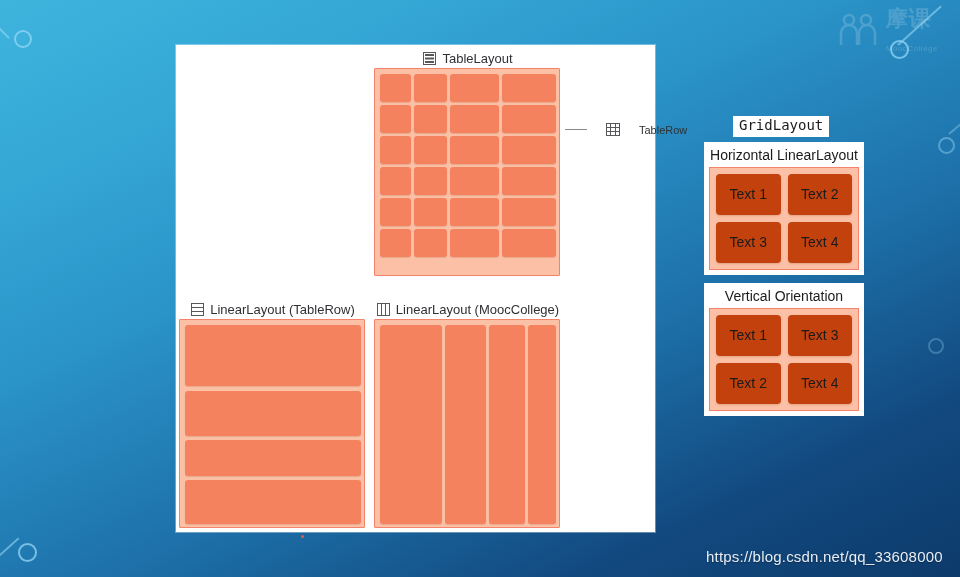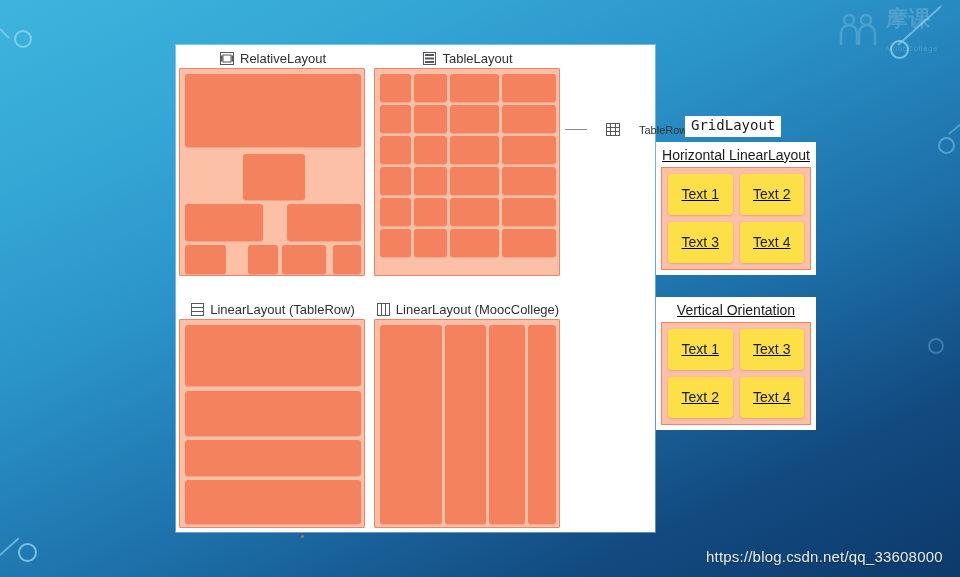--- a/index.html
+++ b/index.html
@@ -135,24 +135,23 @@
   }
   #tablerow-leader {
     width: 22px;
     height: 1px;
     background: #8a8a8a;
   }
 
   
   #gridlayout-area {
     position: absolute;
-    left: 656px;
+    left: 704px;
     top: 116px;
     width: 160px;
-    text-decoration: underline;
   }
 
   #gridlayout-title {
     display: inline-block;
     background: #ffffff;
     color: #1b1b1b;
     font-family: "DejaVu Sans Mono", "Liberation Mono", monospace;
     font-size: 14px;
     padding: 1px 6px 2px 6px;
     margin-left: 29px;
@@ -176,21 +175,21 @@
   .grid-inner {
     background: #fbc0a5;
     border: 1px solid #f4836b;
     box-sizing: border-box;
     padding: 6px;
     display: grid;
     grid-template-columns: 1fr 1fr;
     gap: 7px;
   }
   .grid-cell {
-    background: #fde047;
+    background: #c2410c;
     border-radius: 4px;
     height: 41px;
     display: flex;
     align-items: center;
     justify-content: center;
     color: #1b1b1b;
     font-size: 14px;
     box-shadow: 0 1px 2px rgba(150,60,35,.22);
   }
 
@@ -231,41 +230,20 @@
       <path d="M21 32 V20 a8 8 0 0 1 16 0 V32" fill="none" stroke="#ffffff" stroke-width="2.5"></path>
     </svg>
     <div>
       <span class="wm-text">摩课</span>
       <span class="wm-sub">MoocCollege</span>
     </div>
   </div>
 
   <div id="diagram-panel">
 
-    <div class="layout-block" style="left:2px; top:3px; width:190px;">
-      <div class="layout-title">
-        <svg class="icon-box" width="14" height="13" viewBox="0 0 14 13">
-          <rect x="0.5" y="0.5" width="13" height="12" fill="#ffffff" stroke="#56585c"></rect>
-          <rect x="3" y="3" width="8" height="7" fill="none" stroke="#56585c"></rect>
-          <rect x="0.5" y="3.5" width="2" height="6" fill="#56585c"></rect>
-          <rect x="11.5" y="3.5" width="2" height="6" fill="#56585c"></rect>
-        </svg>
-        <span>RelativeLayout</span>
-      </div>
-      <div class="container-box" style="width:186px; height:208px; margin-left:1px;">
-        <div class="cell" style="left:5px;  top:5px;   width:176px; height:73px;"></div>
-        <div class="cell" style="left:63px; top:85px;  width:62px;  height:46px;"></div>
-        <div class="cell" style="left:5px;  top:135px; width:78px;  height:37px;"></div>
-        <div class="cell" style="left:107px;top:135px; width:74px;  height:37px;"></div>
-        <div class="cell" style="left:5px;  top:176px; width:41px;  height:29px;"></div>
-        <div class="cell" style="left:68px; top:176px; width:30px;  height:29px;"></div>
-        <div class="cell" style="left:102px;top:176px; width:44px;  height:29px;"></div>
-        <div class="cell" style="left:153px;top:176px; width:28px;  height:29px;"></div>
-      </div>
-    </div>
 
     <div class="layout-block" style="left:197px; top:3px; width:190px;">
       <div class="layout-title">
         <svg class="icon-box" width="13" height="13" viewBox="0 0 13 13">
           <rect x="0.5" y="0.5" width="12" height="12" fill="#ffffff" stroke="#56585c"></rect>
           <rect x="2" y="2" width="9" height="2" fill="#56585c"></rect>
           <rect x="2" y="5.5" width="9" height="2" fill="#56585c"></rect>
           <rect x="2" y="9" width="9" height="2" fill="#56585c"></rect>
         </svg>
         <span>TableLayout</span>
@@ -357,21 +335,21 @@
       <div class="grid-panel-title">Horizontal LinearLayout</div>
       <div class="grid-inner">
         <div class="grid-cell">Text 1</div>
         <div class="grid-cell">Text 2</div>
         <div class="grid-cell">Text 3</div>
         <div class="grid-cell">Text 4</div>
       </div>
     </div>
 
     
-    <div class="grid-panel" style="margin-top:22px;">
+    <div class="grid-panel" style="margin-top:8px;">
       <div class="grid-panel-title">Vertical Orientation</div>
       <div class="grid-inner">
         <div class="grid-cell">Text 1</div>
         <div class="grid-cell">Text 3</div>
         <div class="grid-cell">Text 2</div>
         <div class="grid-cell">Text 4</div>
       </div>
     </div>
   </div>
 

